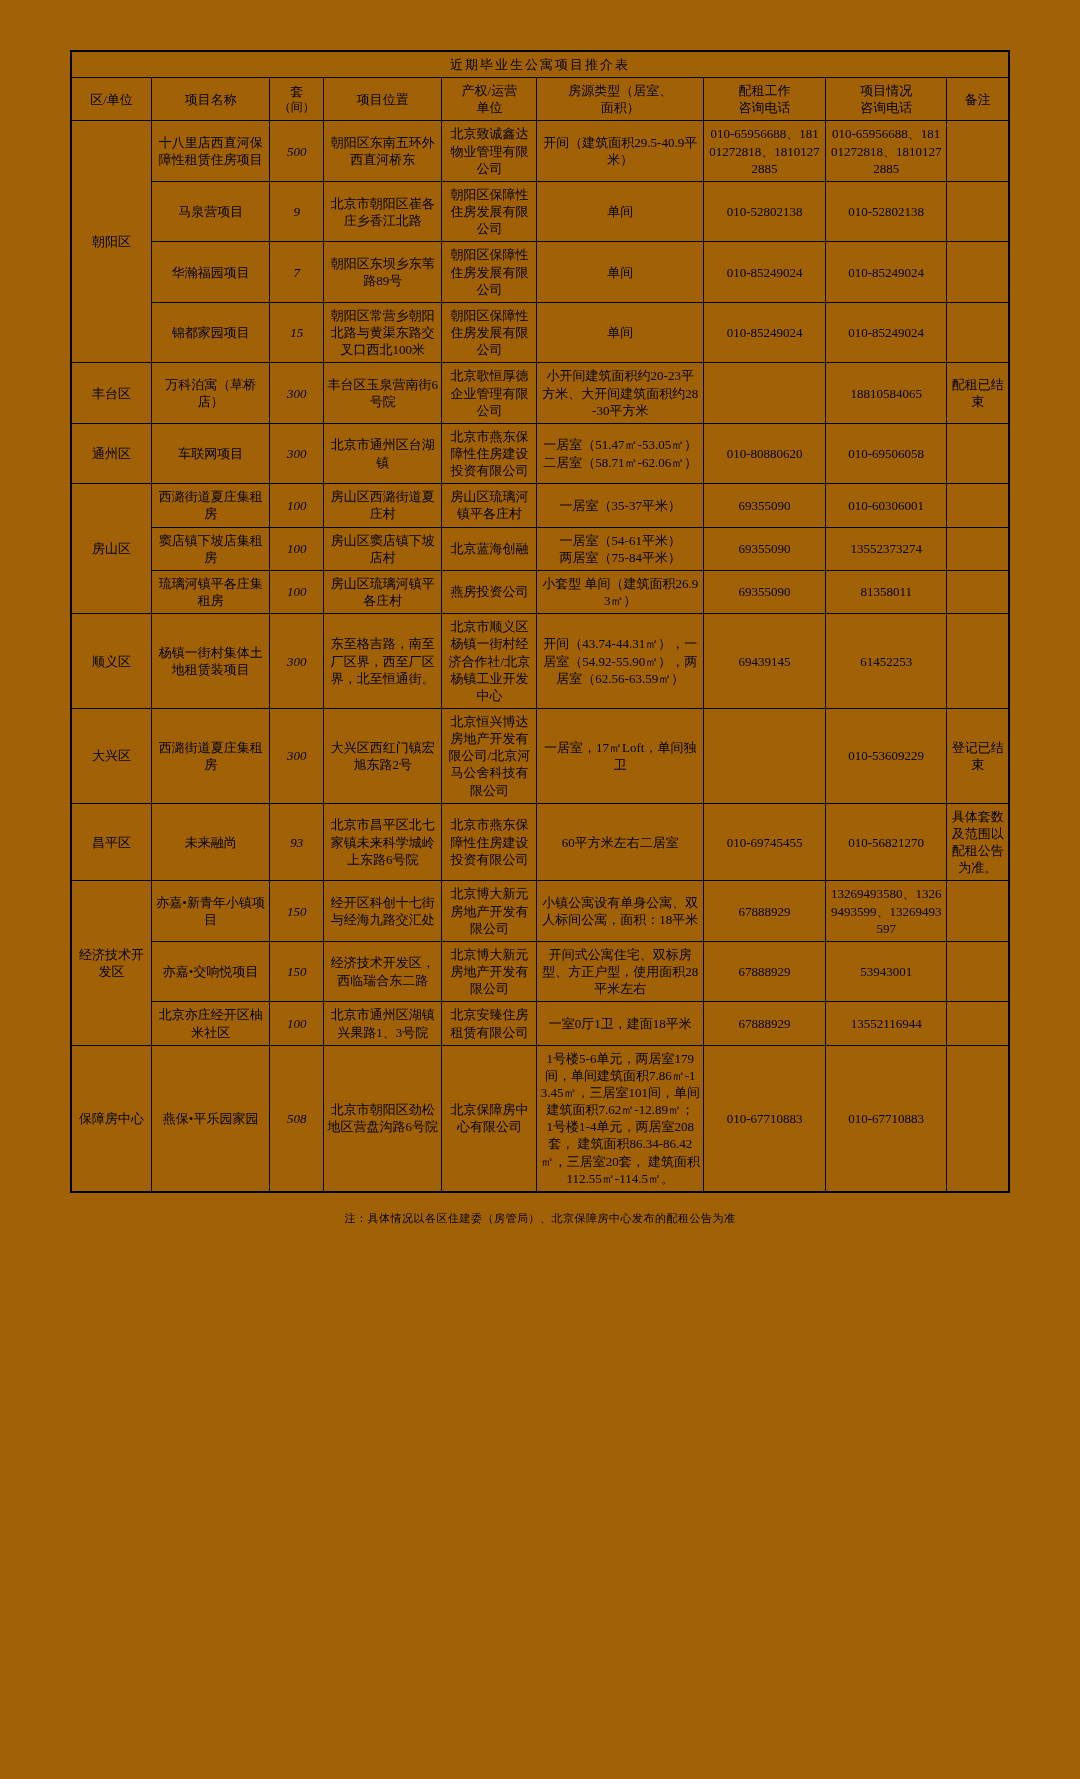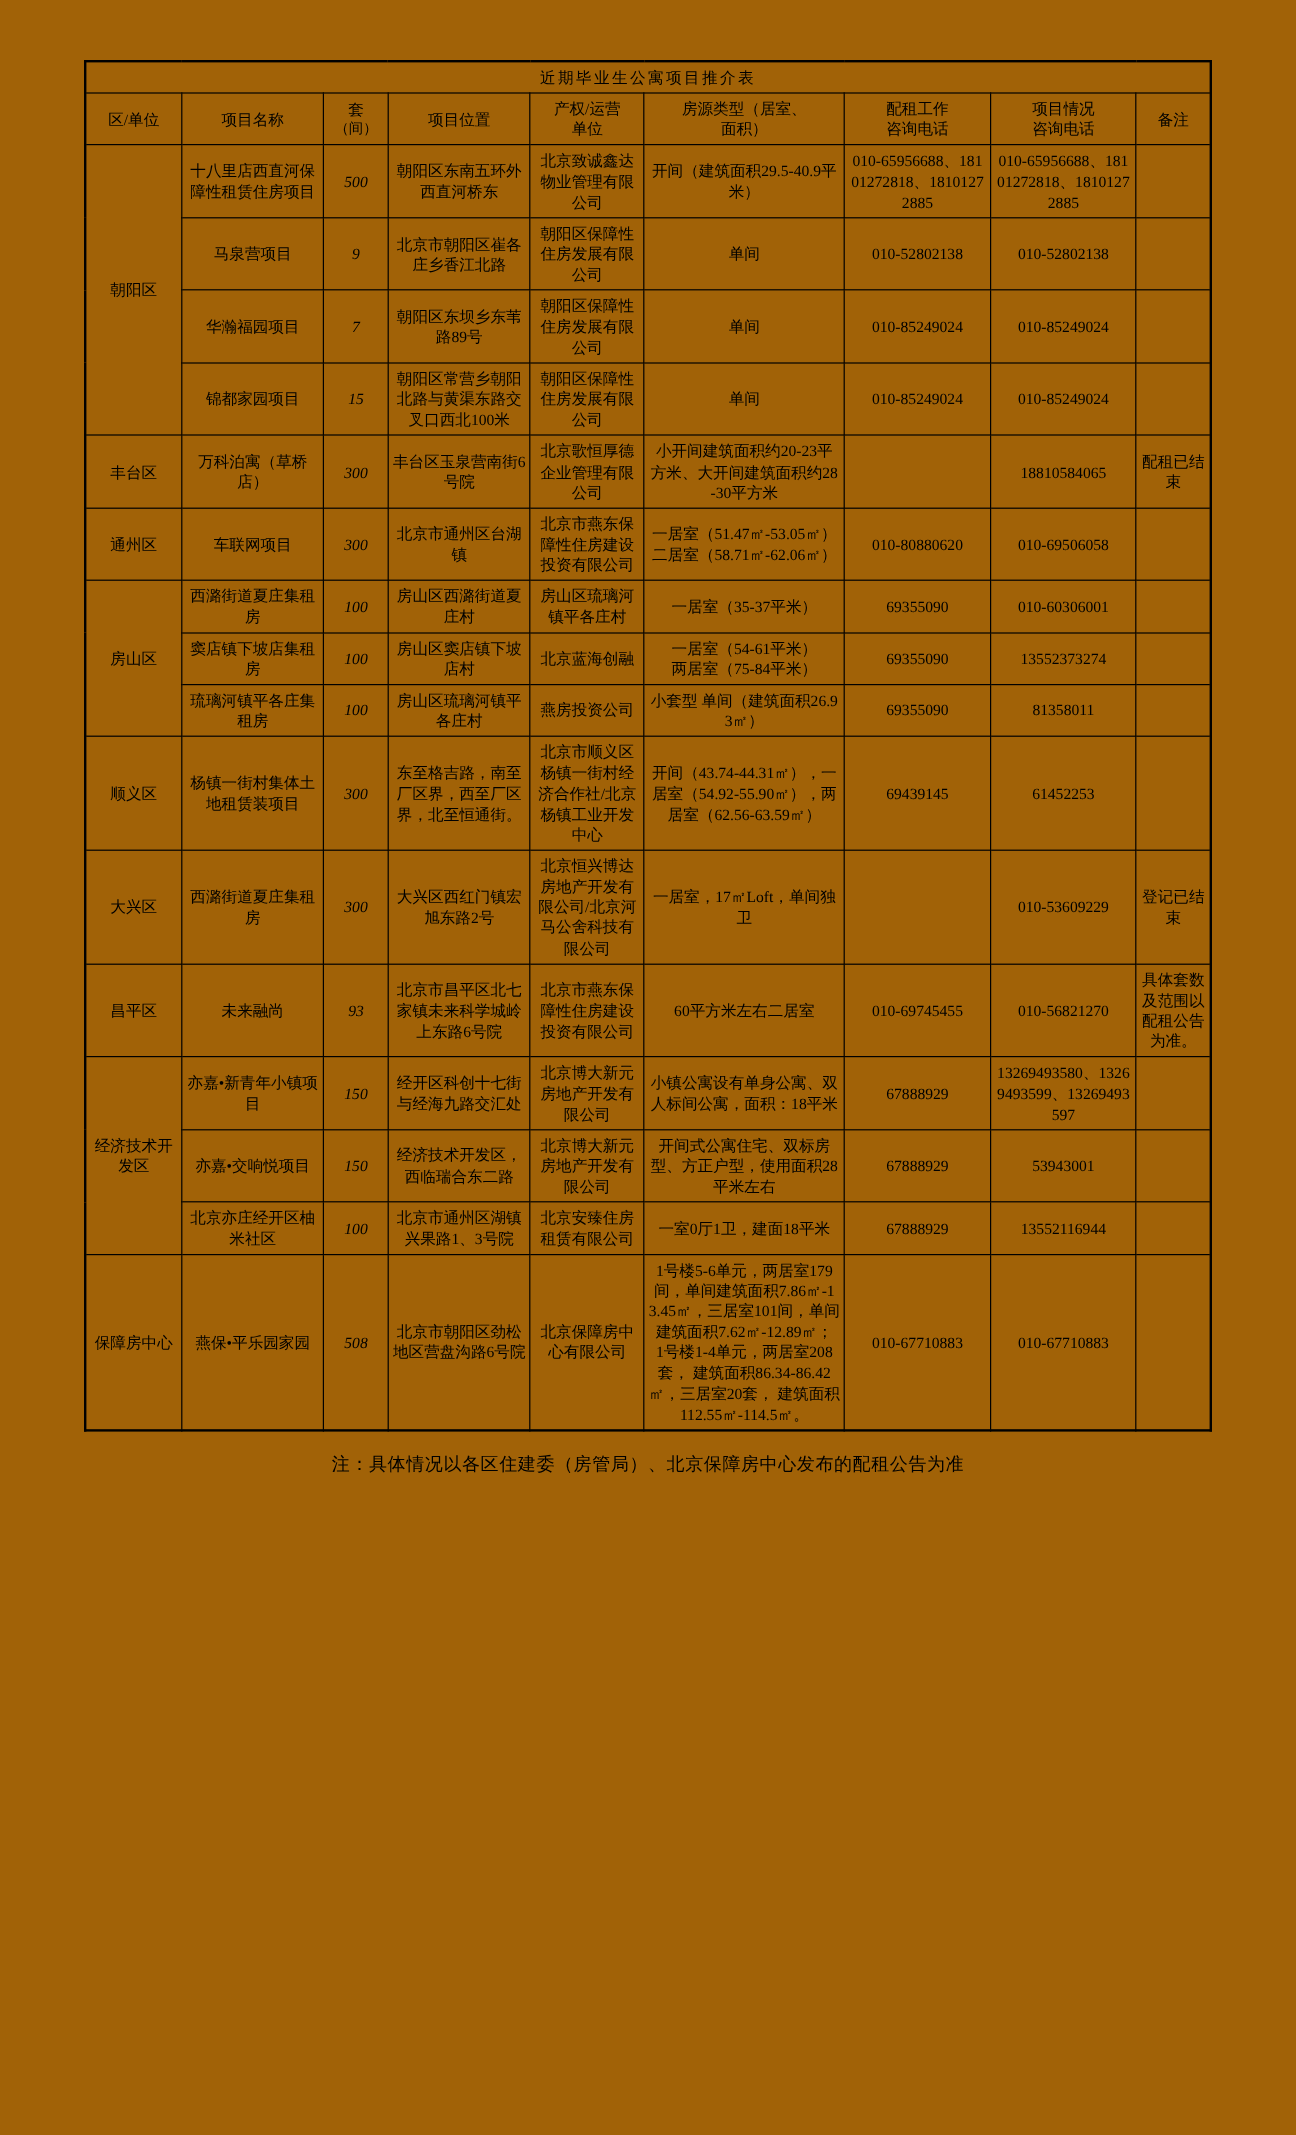--- a/index.html
+++ b/index.html
@@ -50,21 +50,21 @@
   }
   .sub {
     font-size: 12px;
   }
   .district {
     font-size: 14px;
   }
   .note {
     margin-top: 18px;
     text-align: center;
-    font-size: 15px;
+    font-size: 11px;
     letter-spacing: 0.5px;
   }
   .num-col { font-family: "Liberation Serif", serif; font-style: italic; }
 </style>
 </head>
 <body>
 
 <div class="page">
   <table class="doc">
     <colgroup>

